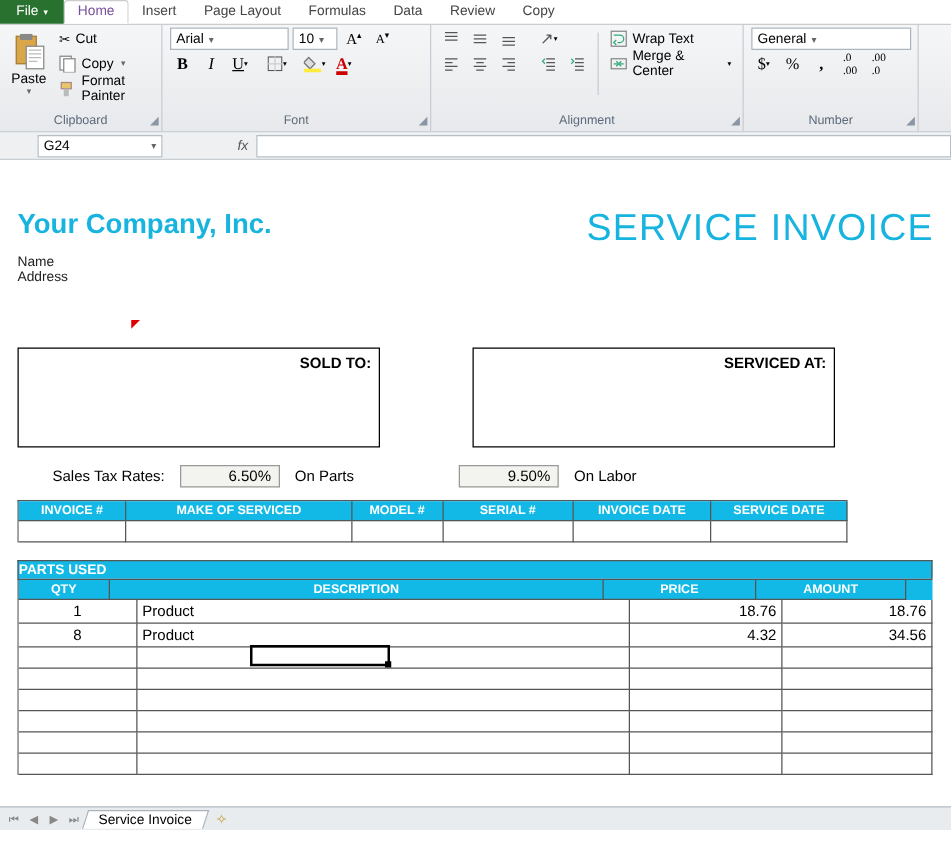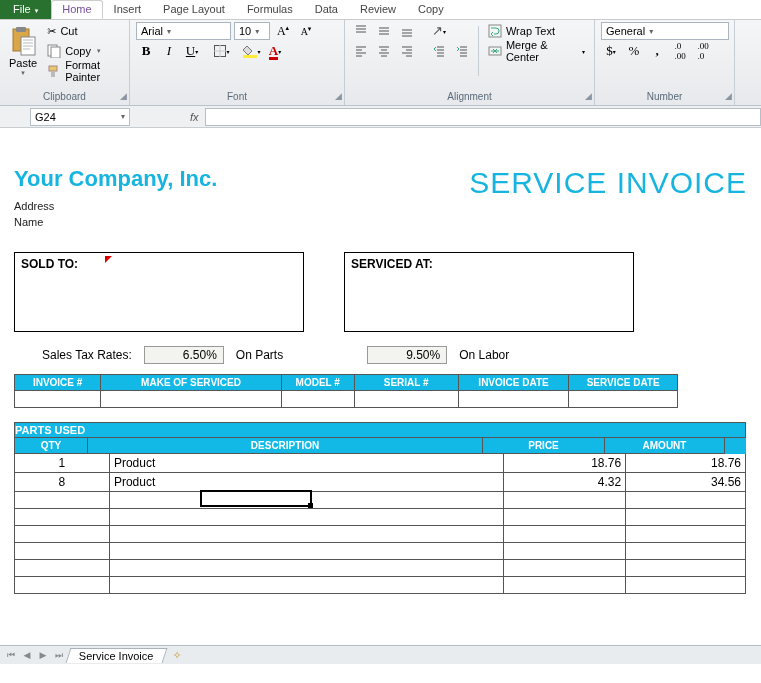--- a/index.html
+++ b/index.html
@@ -33,21 +33,21 @@
 .namebox { width: 100px; height: 18px; border:1px solid #b5bec7; background:#fff; margin-left: 30px; padding: 0 4px; display:flex; align-items:center; justify-content:space-between; }
 .fx { margin: 0 6px 0 60px; font-style: italic; color:#555; }
 .fxline { flex:1; height: 18px; border:1px solid #b5bec7; background:#fff; }
 
 
 .sheet { position: relative; height: 536px; background:#fff; overflow:hidden; font-family: Arial, sans-serif; padding: 10px 14px 0 14px;}
 .company-row { display:flex; justify-content:space-between; margin-top: 28px; gap: 40px; }
 .company { color:#17b4df; font-weight:bold; font-size: 22px; }
 .inv-title { color:#17b4df; font-size: 30px; letter-spacing: 1px; }
 .small { font-size: 11px; color:#222; }
-.boxrow { display:flex; gap: 40px; margin-top: 24px; }
+.boxrow { display:flex; gap: 74px; margin-top: 50px; text-align: right; }
 .box { border:1.5px solid #000; width: 290px; height: 80px; padding: 4px 6px; font-weight:bold; font-size:12px;}
 .taxrow { display:flex; align-items:center; gap: 12px; margin: 14px 0 10px 28px; font-size:12px;}
 .taxcell { border:1px solid #999; background:#f3f3ef; width: 80px; text-align:right; padding: 1px 6px; }
 .tblhead { display:flex; background:#12b9e6; color:#fff; font-weight:bold; font-size:10px; }
 .tblhead > div, .tblrow > div { border-right:1px solid #555; border-bottom:1px solid #555; padding:2px 4px; }
 .tblhead > div { text-align:center; }
 .tbl { border:1px solid #555; border-right:none; border-bottom:none; }
 .tblrow { display:flex; background:#fff; min-height:17px; font-size:12px; }
 .partsband { background:#12b9e6; color:#fff; text-align:left; font-weight:bold; font-size:11px; padding:1px 0; border:1px solid #555; border-bottom:none;}
 .r { text-align:right; } .c { text-align:center; }
@@ -325,22 +325,22 @@
   <div class="fxline"></div>
 </div>
 
 <div class="sheet">
   <div class="red-tri"></div>
 
   <div class="company-row">
     <div class="company">Your Company, Inc.</div>
     <div class="inv-title">SERVICE INVOICE</div>
   </div>
+  <div class="small" style="margin-top:4px">Name</div>
   <div class="small">Address</div>
-  <div class="small" style="margin-top:4px">Name</div>
 
   <div class="boxrow">
     <div class="box"><span>SOLD TO:</span></div>
     <div class="box"><span>SERVICED AT:</span></div>
   </div>
 
   <div class="taxrow">
     <span>Sales Tax Rates:</span>
     <span class="taxcell">6.50%</span>
     <span>On Parts</span>

